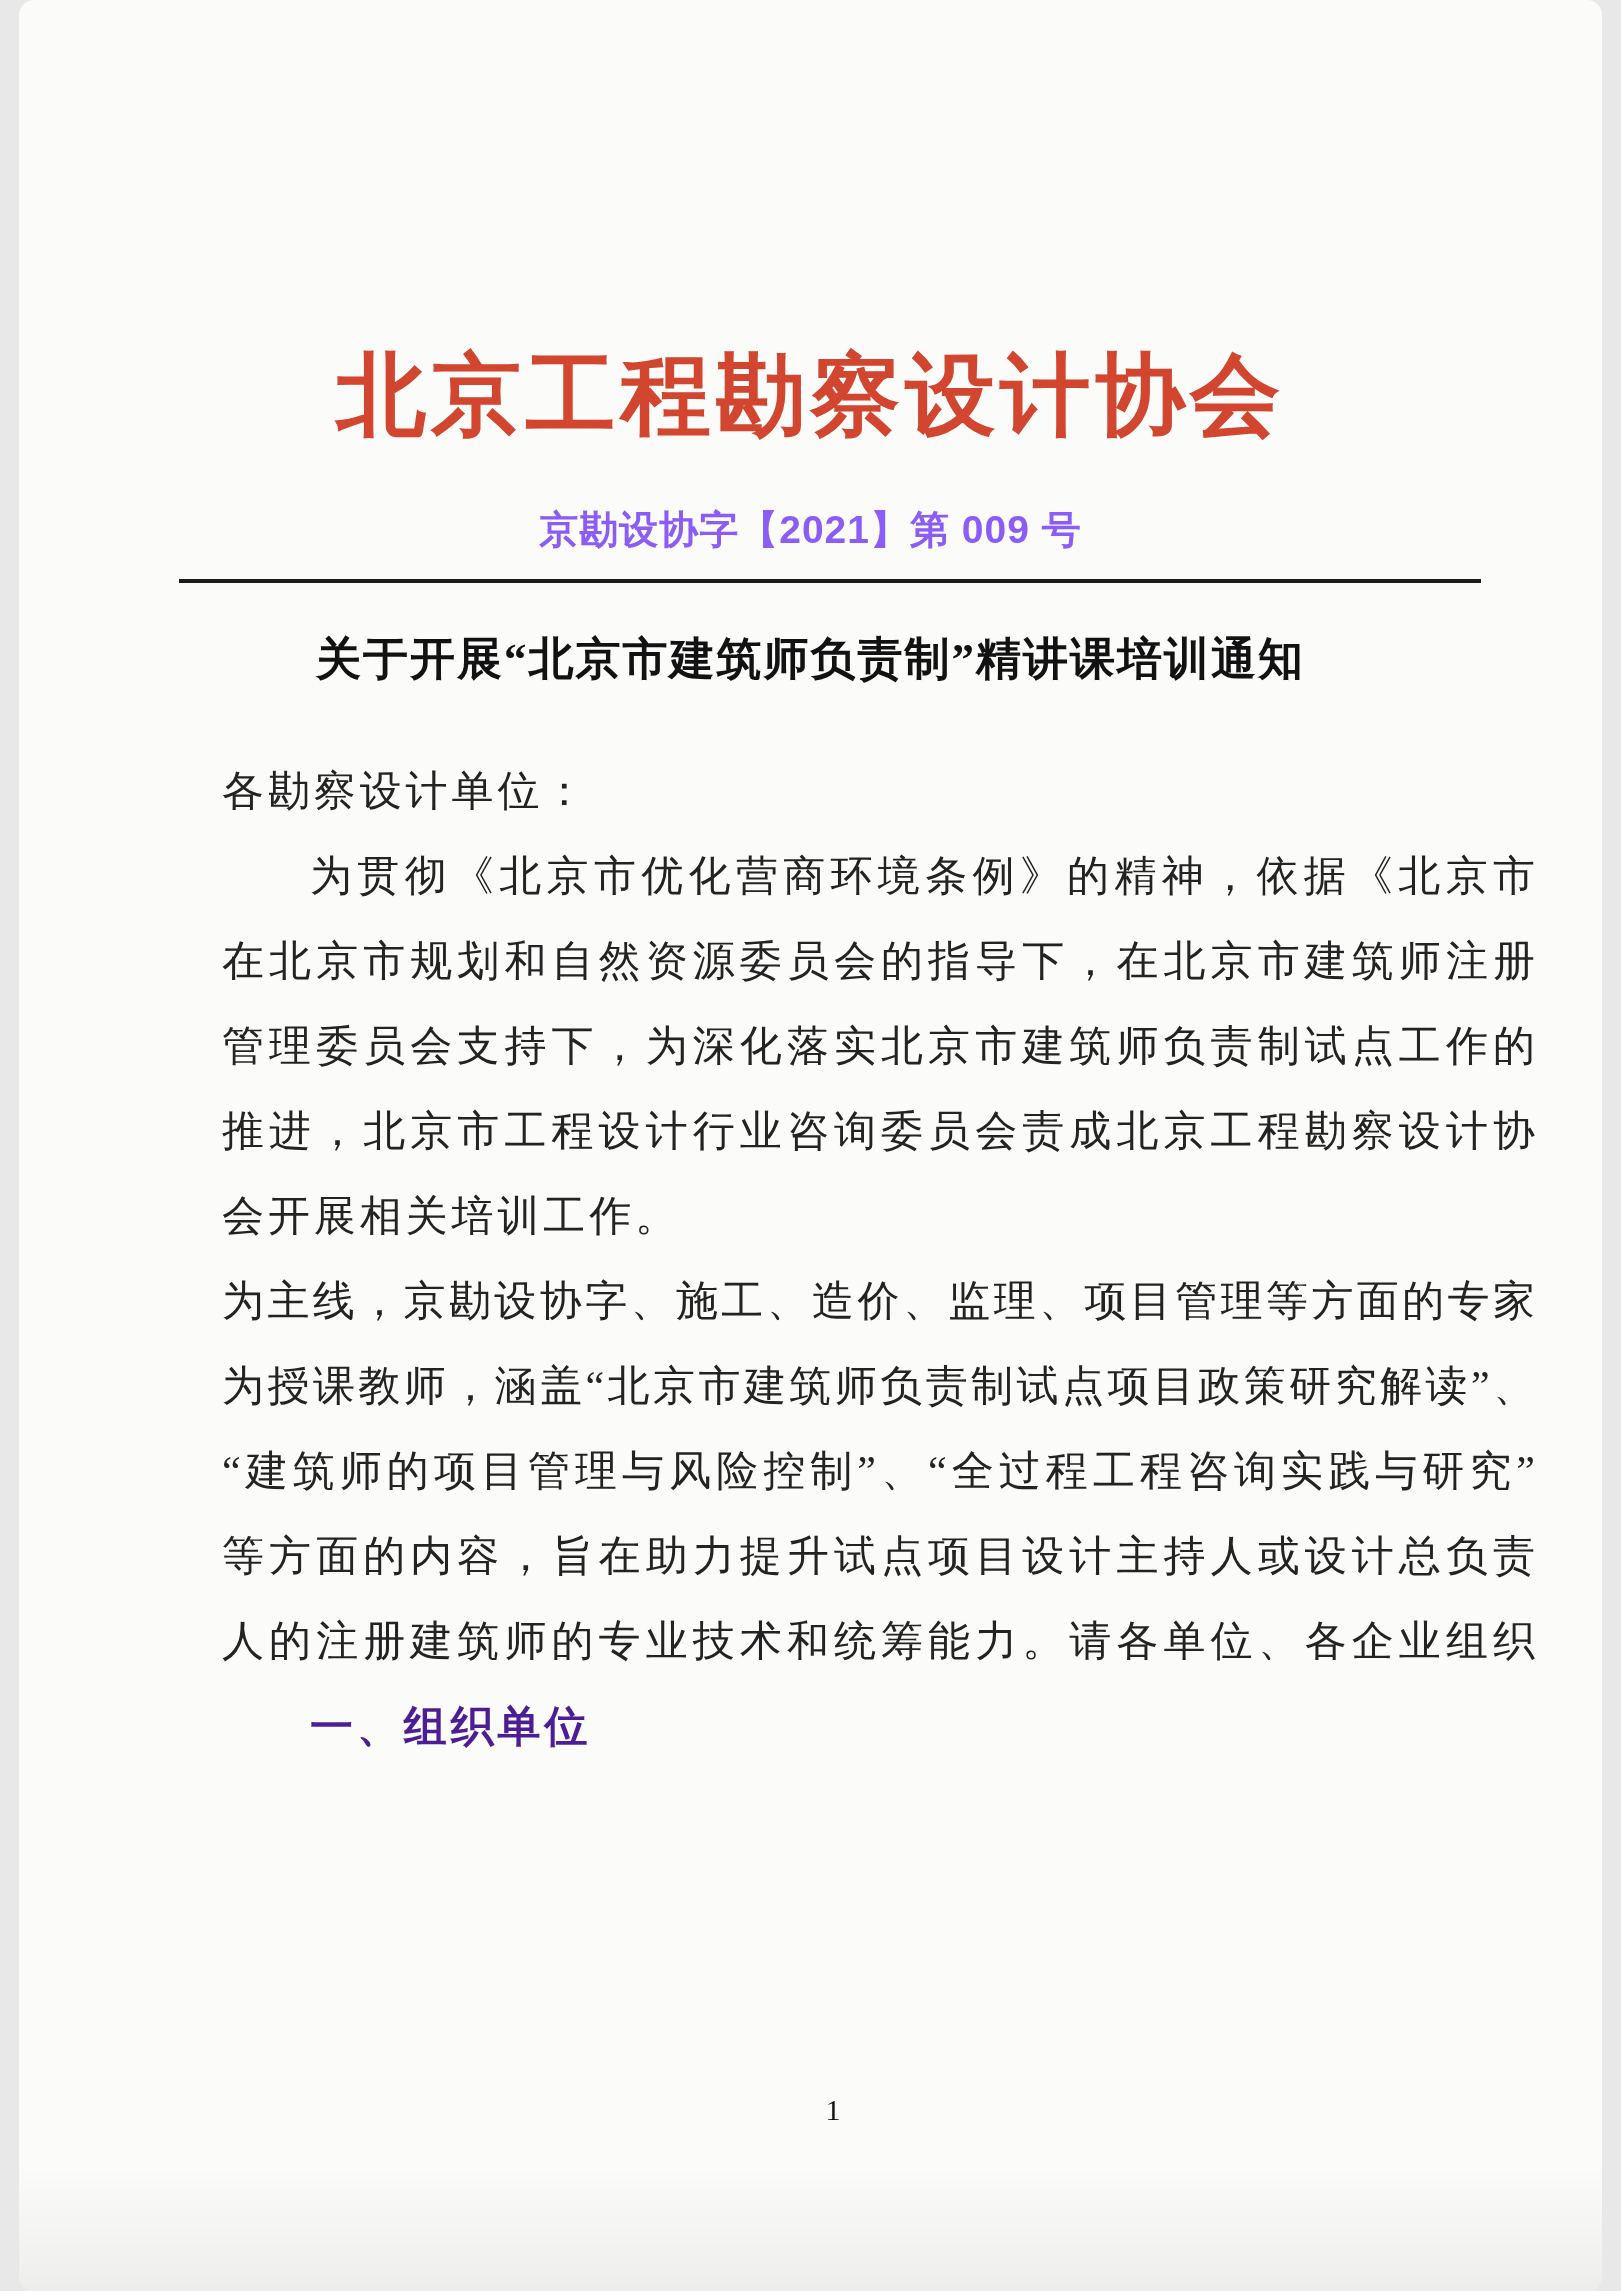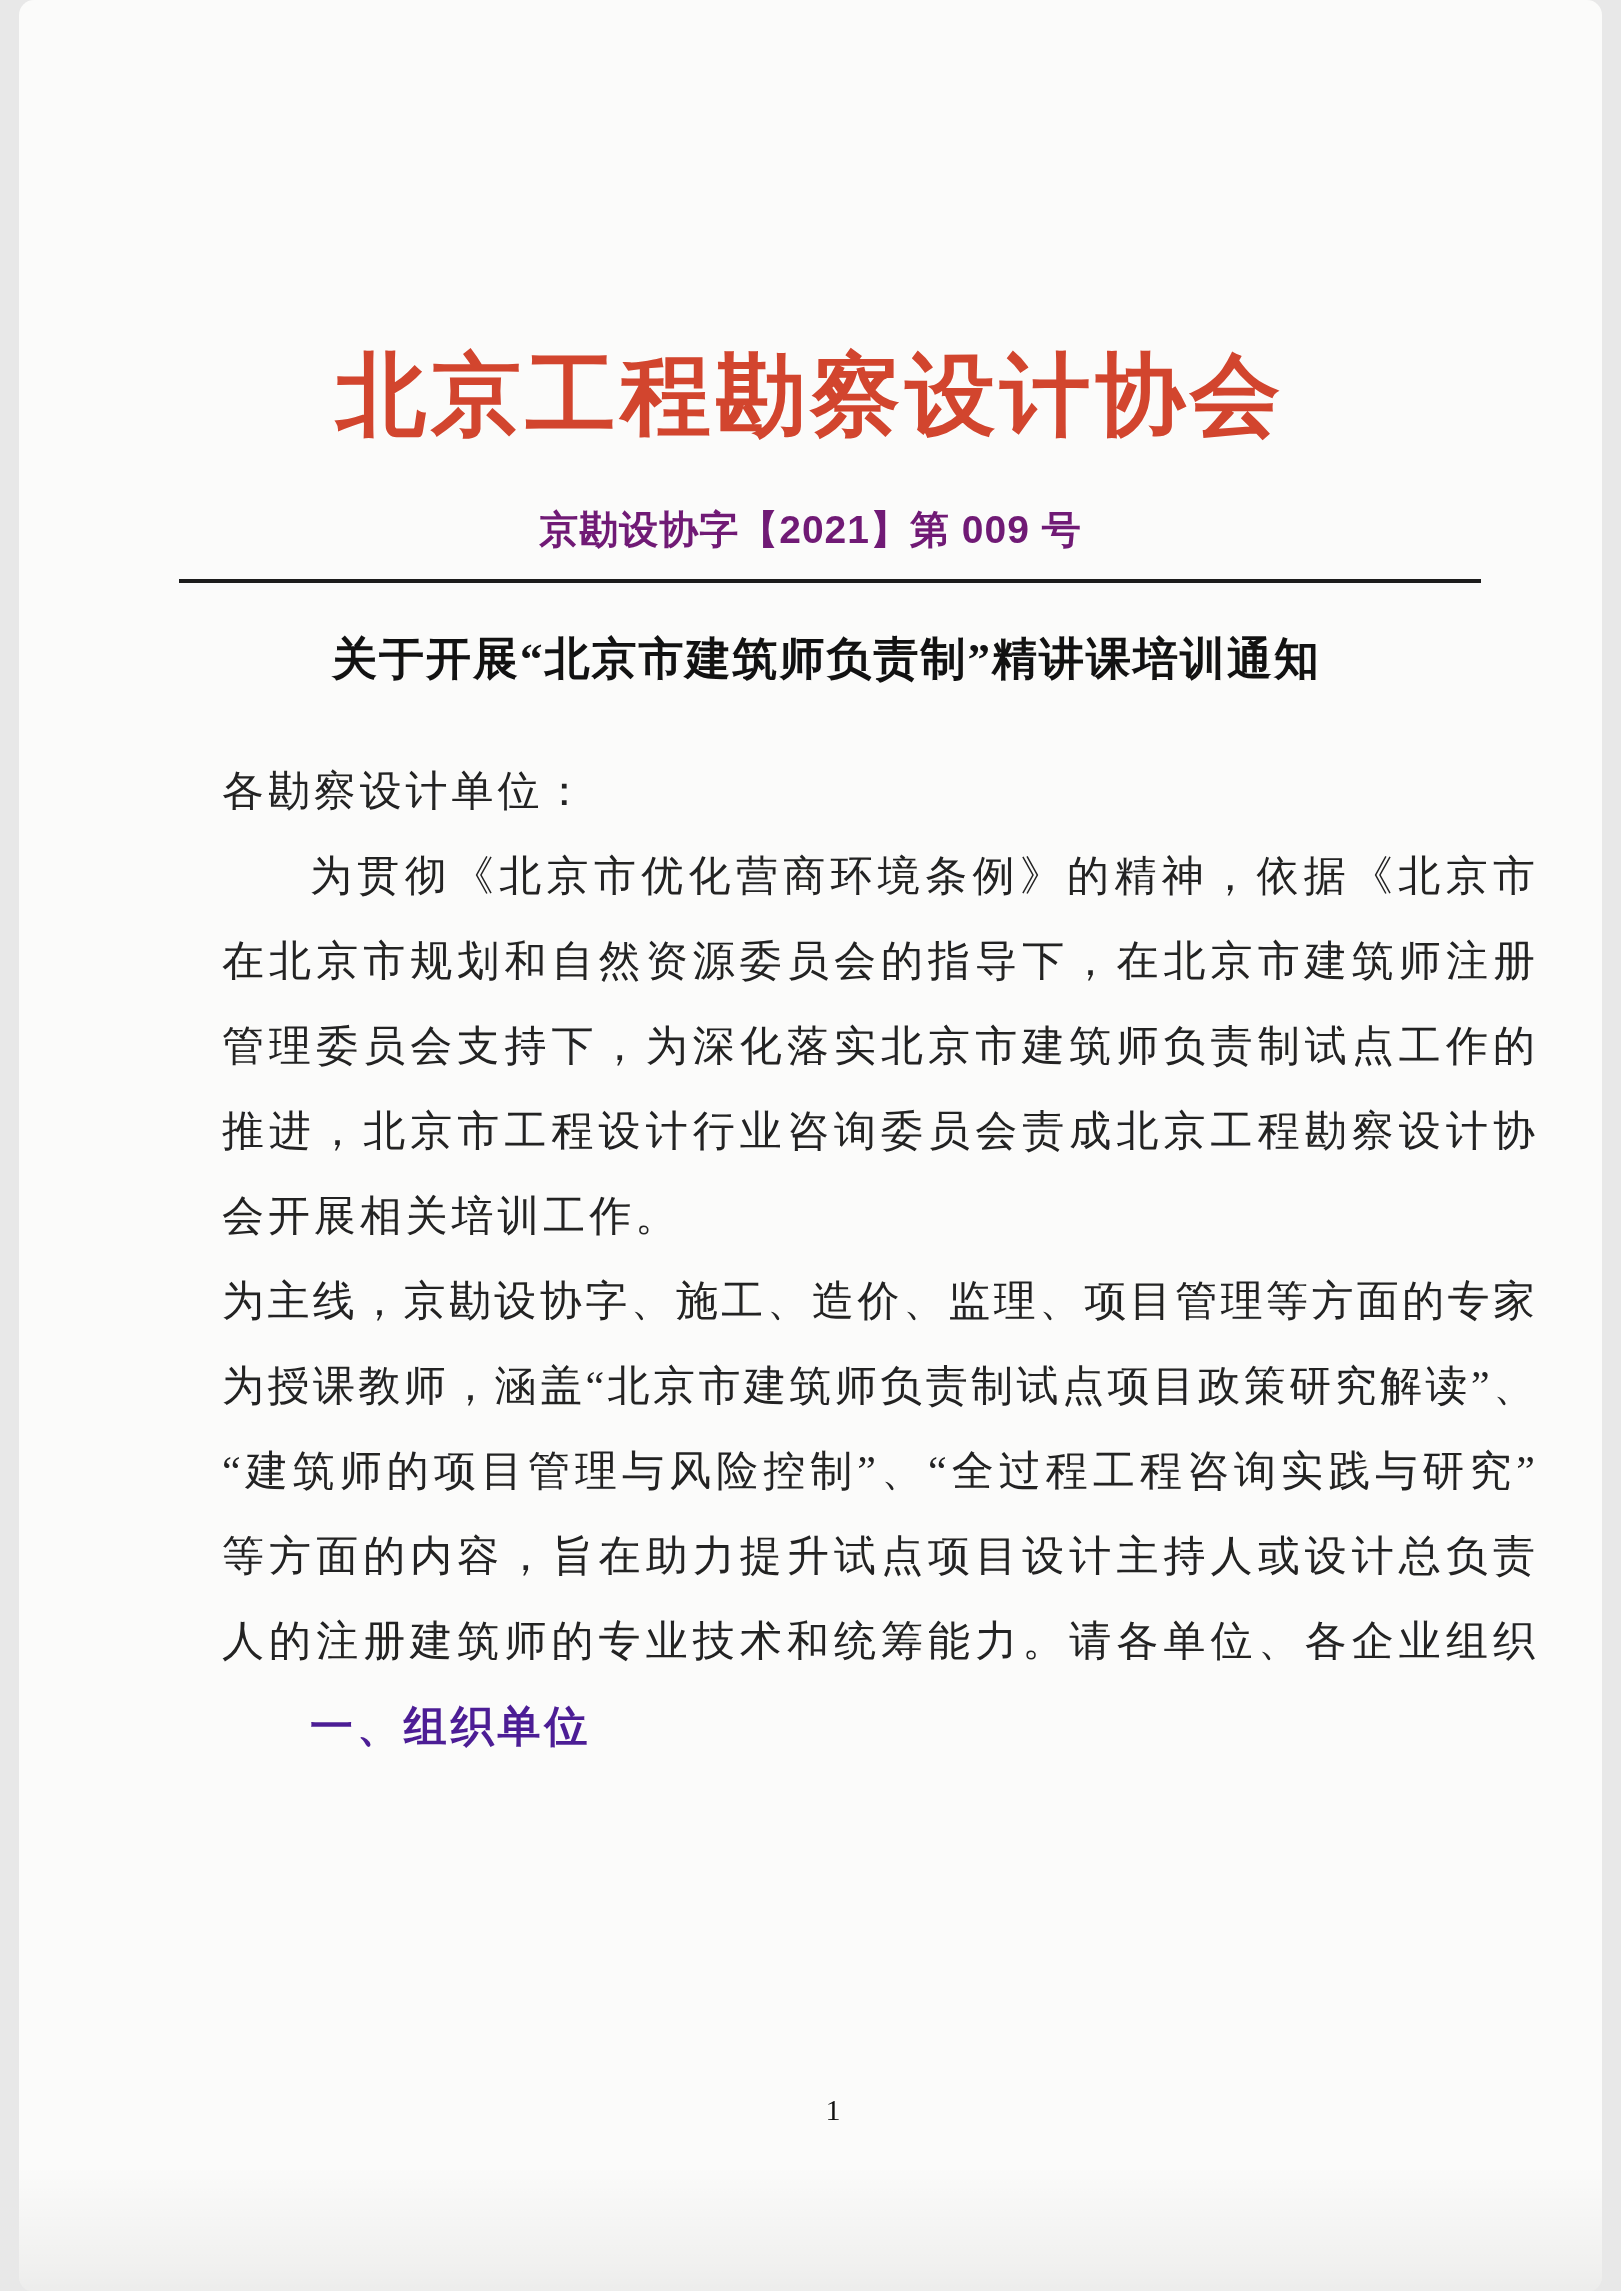--- a/index.html
+++ b/index.html
@@ -44,21 +44,21 @@
     position: absolute;
     top: 500px;
     left: 0;
     width: 100%;
     text-align: center;
     font-family: "Liberation Sans", sans-serif;
     font-weight: 700;
     font-size: 39px;
     line-height: 59px;
     letter-spacing: 1px;
-    color: #701a75;
+    color: #8b5cf6;
   }
   .divider {
     position: absolute;
     top: 579px;
     left: 160px;
     width: 1302px;
     height: 3.9px;
     background: #1c1c1c;
   }
   .notice-title {
@@ -66,21 +66,20 @@
     top: 623px;
     left: 0;
     width: 100%;
     text-align: center;
     font-family: "Liberation Serif", serif;
     font-weight: 700;
     font-size: 45px;
     line-height: 73px;
     letter-spacing: 2px;
     color: #121212;
-    margin-left: 16px;
   }
   .body-text {
     position: absolute;
     top: 749px;
     left: 155px;
     width: 1313px;
     margin-left: 48px;
   }
   .line {
     height: 85px;

